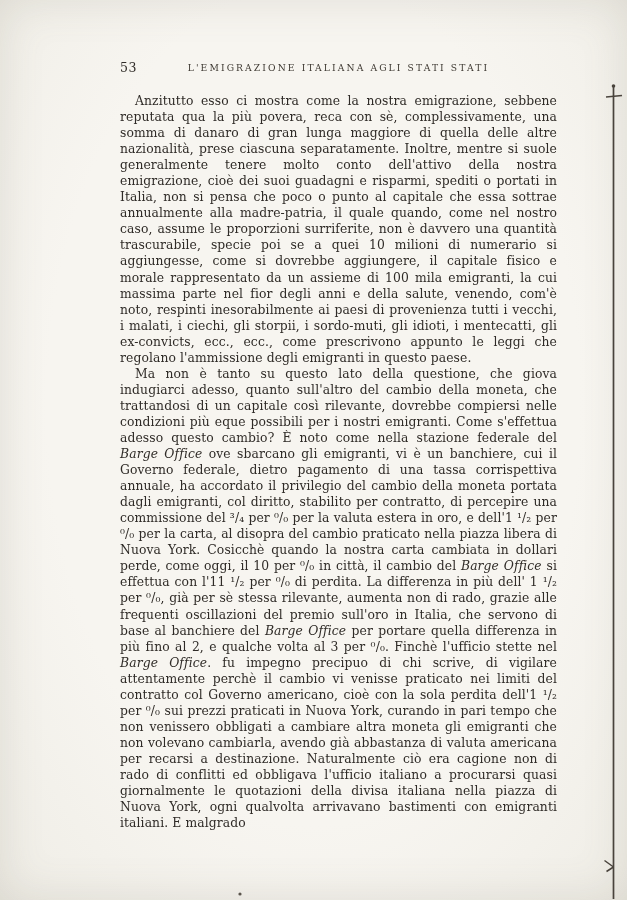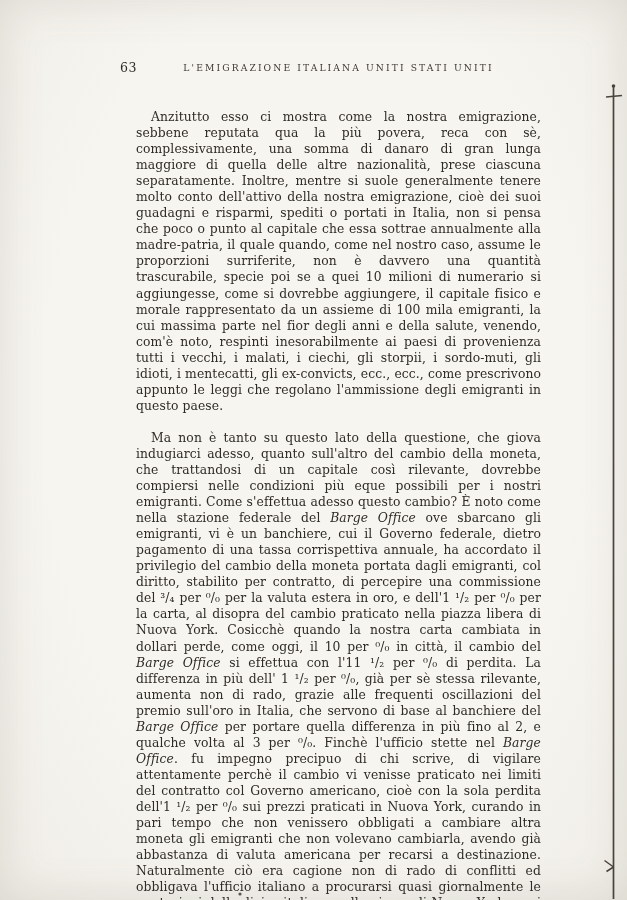--- a/index.html
+++ b/index.html
@@ -14,32 +14,32 @@
     color:#2f2b27;
   }
   .page-header{position:absolute;top:60px;left:120px;width:437px;height:16px;}
   .page-number{position:absolute;left:0;top:0;font-size:12.5px;letter-spacing:.5px;color:#2f2b27;}
   .running-title{display:block;text-align:center;font-size:9.2px;letter-spacing:2.1px;color:#3d3831;padding-top:2px;white-space:nowrap;}
   .text-block{
     position:absolute;top:93px;left:120px;width:437px;
     font-size:12.35px;line-height:16.05px;text-align:justify;
     letter-spacing:.1px;
   }
-  .para{margin:16px;text-indent:15px;}
+  .para{margin:0;text-indent:15px;}
   .para i{}
   .edge-marks{position:absolute;top:0;left:0;pointer-events:none;}
 </style>
 </head>
 <body>
 
 <div class="scan-page">
 
   <div class="page-header">
-    <span class="page-number">63</span>
-    <span class="running-title">L'EMIGRAZIONE ITALIANA UNITI STATI UNITI</span>
+    <span class="page-number">53</span>
+    <span class="running-title">L'EMIGRAZIONE ITALIANA AGLI STATI STATI</span>
   </div>
 
   <div class="text-block">
       <p class="para"><span>Anzitutto esso ci mostra come la nostra emigrazione, sebbene reputata qua la più povera, reca con sè, complessivamente, una somma di danaro di gran lunga maggiore di quella delle altre nazionalità, prese ciascuna separatamente. Inoltre, mentre si suole generalmente tenere molto conto dell'attivo della nostra emigrazione, cioè dei suoi guadagni e risparmi, spediti o portati in Italia, non si pensa che poco o punto al capitale che essa sottrae annualmente alla madre-patria, il quale quando, come nel nostro caso, assume le proporzioni surriferite, non è davvero una quantità trascurabile, specie poi se a quei 10 milioni di numerario si aggiungesse, come si dovrebbe aggiungere, il capitale fisico e morale rappresentato da un assieme di 100 mila emigranti, la cui massima parte nel fior degli anni e della salute, venendo, com'è noto, respinti inesorabilmente ai paesi di provenienza tutti i vecchi, i malati, i ciechi, gli storpii, i sordo-muti, gli idioti, i mentecatti, gli ex-convicts, ecc., ecc., come prescrivono appunto le leggi che regolano l'ammissione degli emigranti in questo paese.</span></p>
       <p class="para"><span>Ma non è tanto su questo lato della questione, che giova indugiarci adesso, quanto sull'altro del cambio della moneta, che trattandosi di un capitale così rilevante, dovrebbe compiersi nelle condizioni più eque possibili per i nostri emigranti. Come s'effettua adesso questo cambio? È noto come nella stazione federale del </span><i>Barge Office</i><span> ove sbarcano gli emigranti, vi è un banchiere, cui il Governo federale, dietro pagamento di una tassa corrispettiva annuale, ha accordato il privilegio del cambio della moneta portata dagli emigranti, col diritto, stabilito per contratto, di percepire una commissione del ³/₄ per ⁰/₀ per la valuta estera in oro, e dell'1 ¹/₂ per ⁰/₀ per la carta, al disopra del cambio praticato nella piazza libera di Nuova York. Cosicchè quando la nostra carta cambiata in dollari perde, come oggi, il 10 per ⁰/₀ in città, il cambio del </span><i>Barge Office</i><span> si effettua con l'11 ¹/₂ per ⁰/₀ di perdita. La differenza in più dell' 1 ¹/₂ per ⁰/₀, già per sè stessa rilevante, aumenta non di rado, grazie alle frequenti oscillazioni del premio sull'oro in Italia, che servono di base al banchiere del </span><i>Barge Office</i><span> per portare quella differenza in più fino al 2, e qualche volta al 3 per ⁰/₀. Finchè l'ufficio stette nel </span><i>Barge Office</i><span>. fu impegno precipuo di chi scrive, di vigilare attentamente perchè il cambio vi venisse praticato nei limiti del contratto col Governo americano, cioè con la sola perdita dell'1 ¹/₂ per ⁰/₀ sui prezzi praticati in Nuova York, curando in pari tempo che non venissero obbligati a cambiare altra moneta gli emigranti che non volevano cambiarla, avendo già abbastanza di valuta americana per recarsi a destinazione. Naturalmente ciò era cagione non di rado di conflitti ed obbligava l'ufficio italiano a procurarsi quasi giornalmente le quotazioni della divisa italiana nella piazza di Nuova York, ogni qualvolta arrivavano bastimenti con emigranti italiani. E malgrado</span></p>
     </div>
 
   <svg class="edge-marks" width="627" height="900" viewBox="0 0 627 900">
     <line x1="613.5" y1="86" x2="613.5" y2="899" stroke="#49433c" stroke-width="1.7"></line>
     <line x1="606" y1="97" x2="622" y2="95.5" stroke="#49433c" stroke-width="1.5"></line>

